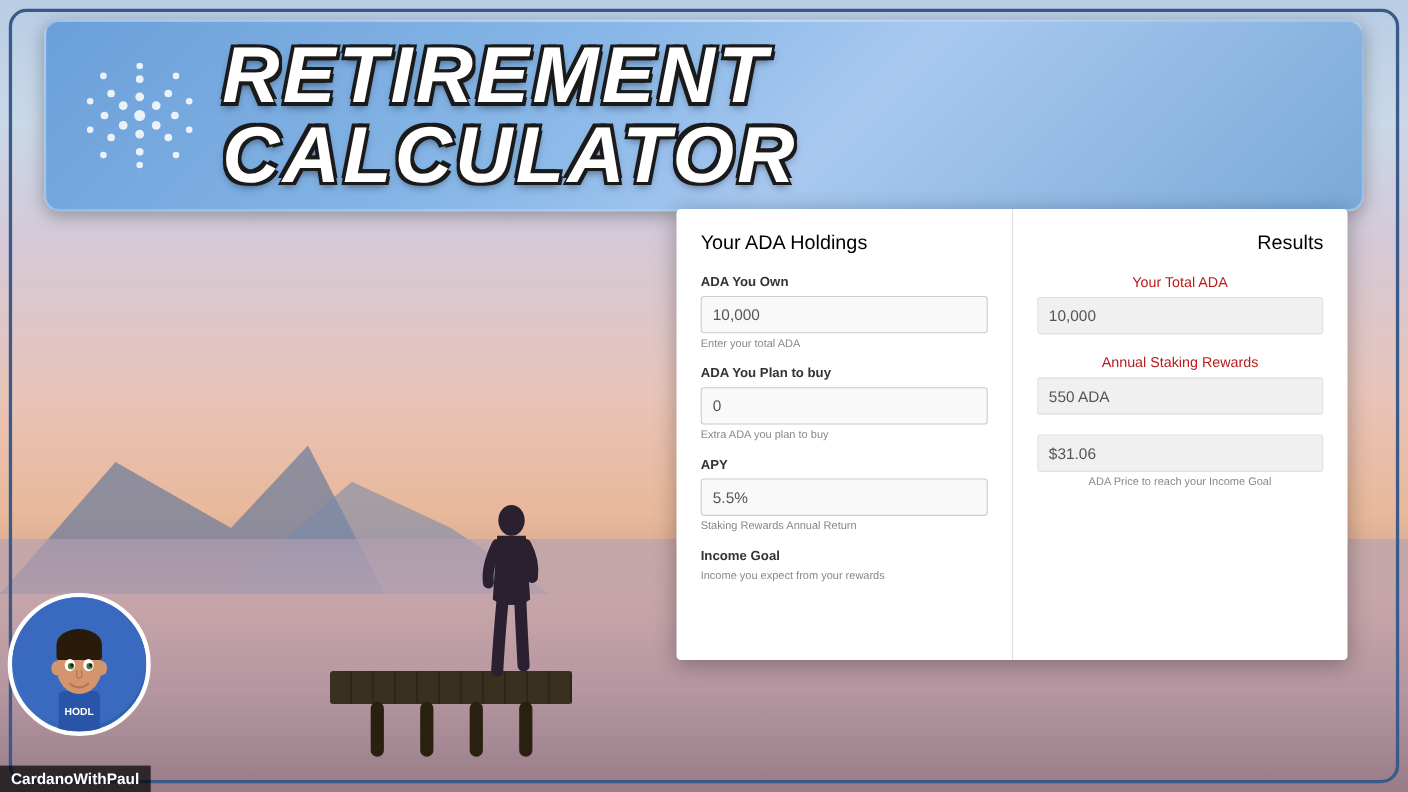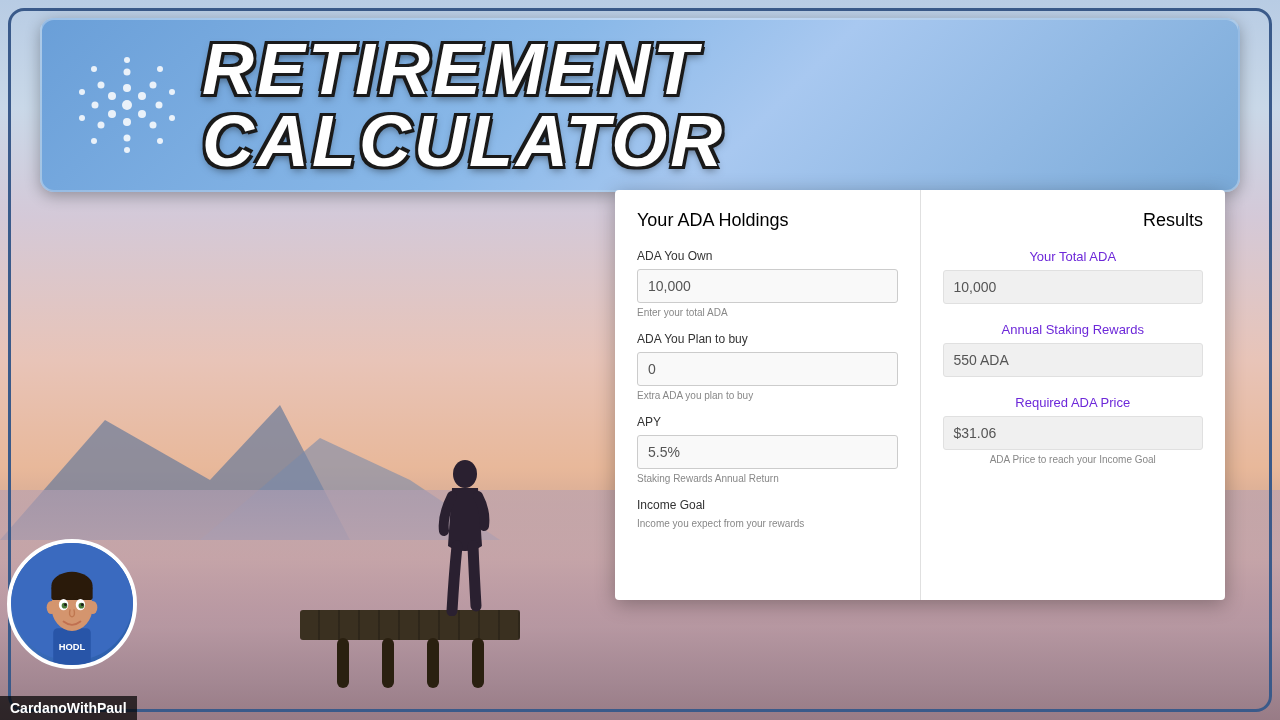--- a/index.html
+++ b/index.html
@@ -219,21 +219,21 @@
       font-size: 18px;
       font-weight: 400;
       color: #000000;
       margin-bottom: 18px;
     }
 
     .field-label {
       font-size: 12px;
       color: #333;
       margin-bottom: 6px;
-      font-weight: 400;
+      font-weight: 700;
     }
 
     .field-input {
       width: 100%;
       padding: 8px 10px;
       border: 1px solid #ccc;
       border-radius: 3px;
       font-size: 14px;
       color: #555;
       background: #f9f9f9;
@@ -247,21 +247,21 @@
     }
 
     
     .result-item {
       margin-bottom: 18px;
       text-align: center;
     }
 
     .result-label {
       font-size: 13px;
-      color: #6d28d9;
+      color: #b91c1c;
       font-weight: 500;
       margin-bottom: 6px;
       text-align: center;
     }
 
     .result-value-box {
       width: 100%;
       padding: 8px 10px;
       background: #f0f0f0;
       border: 1px solid #e0e0e0;
@@ -430,21 +430,20 @@
       <div class="result-label">Your Total ADA</div>
       <div class="result-value-box">10,000</div>
     </div>
 
     <div class="result-item">
       <div class="result-label">Annual Staking Rewards</div>
       <div class="result-value-box">550 ADA</div>
     </div>
 
     <div class="result-item">
-      <div class="result-label">Required ADA Price</div>
       <div class="result-value-box">$31.06</div>
       <div class="result-hint">ADA Price to reach your Income Goal</div>
     </div>
   </div>
 </div>
 
 <div class="brand-corner">
   <div class="avatar-circle">
 
     <svg width="130" height="130" viewBox="0 0 130 130">

